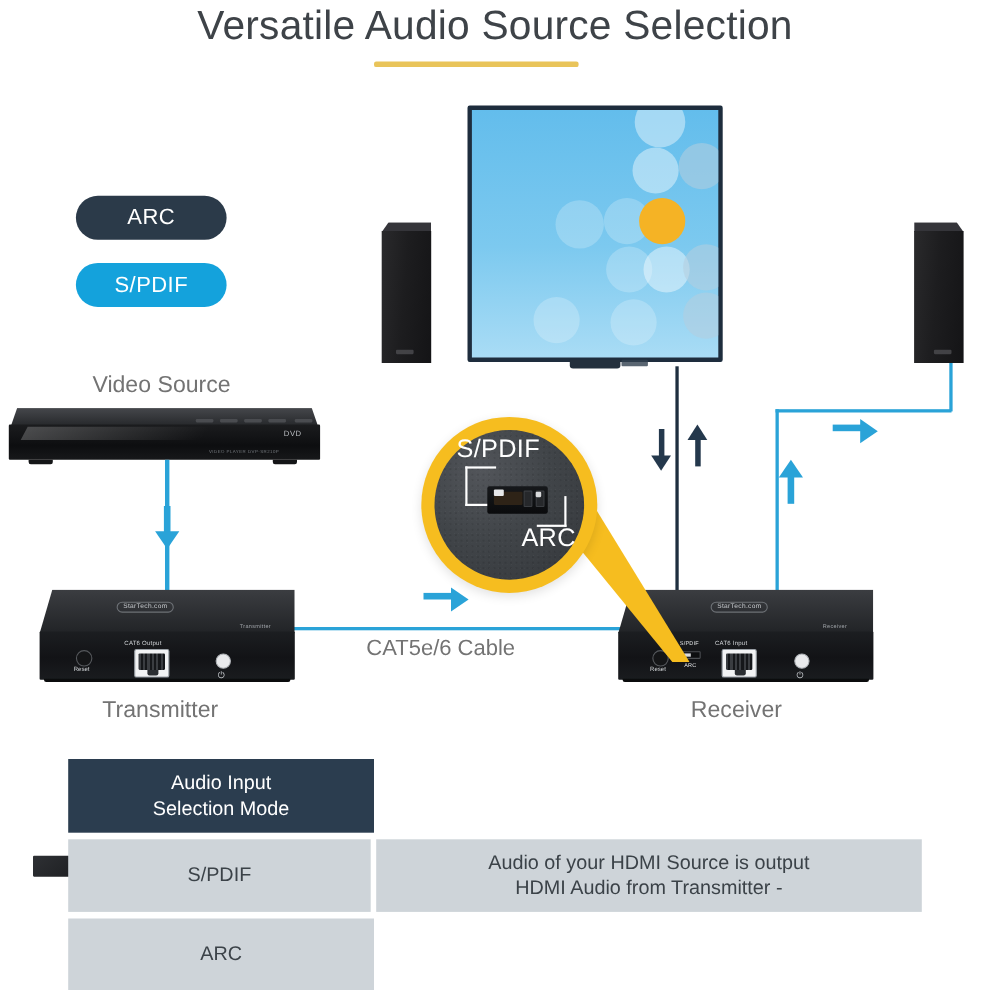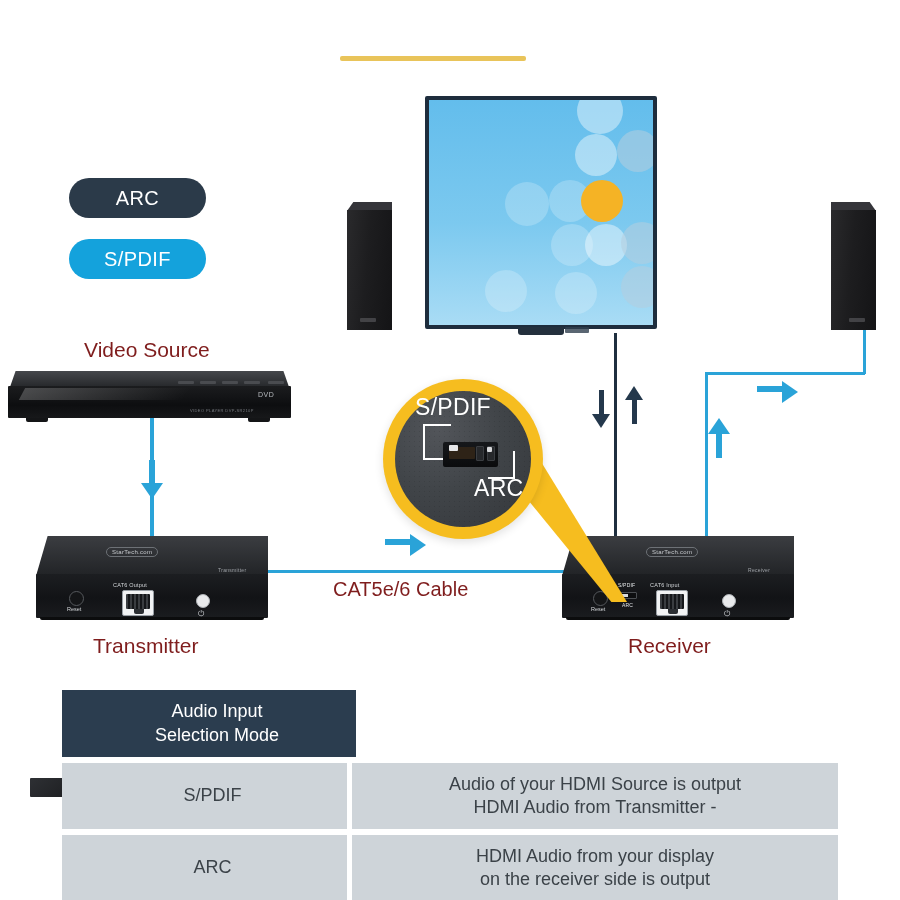--- a/index.html
+++ b/index.html
@@ -24,21 +24,21 @@
   
   .pill{
     position:absolute;border-radius:22px;color:#ffffff;
     display:flex;align-items:center;justify-content:center;
     font-size:20px;letter-spacing:.4px;
   }
   .pill-arc{left:69px;top:178px;width:137px;height:40px;background:#2b3a49;}
   .pill-spdif{left:69px;top:239px;width:137px;height:40px;background:#14a2dc;}
 
   
-  .lbl{position:absolute;font-size:21px;color:#7f1d1d;white-space:nowrap;}
+  .lbl{position:absolute;font-size:21px;color:#737373;white-space:nowrap;}
   .lbl-video{left:84px;top:338px;}
   .lbl-tx{left:93px;top:634px;}
   .lbl-rx{left:628px;top:634px;}
   .lbl-cat{left:333px;top:578px;font-size:20px;}
   .tv-frame{
     position:absolute;left:425px;top:96px;width:232px;height:233px;
     border:4px solid #1e2d3d;background:#1e2d3d;border-radius:2px;
     box-sizing:border-box;
   }
   .tv-screen{
@@ -197,30 +197,31 @@
     border-radius:2px;
   }
   .dip-slot{position:absolute;left:449px;top:447px;width:26px;height:12px;background:#2e2317;border-radius:1px;}
   .dip-lever{position:absolute;left:449px;top:445px;width:9px;height:6px;background:#e6e7e9;border-radius:1px;}
   .dip-pin{position:absolute;top:446px;width:8px;height:15px;background:#26282b;border:1px solid #3b3e42;border-radius:1px;box-sizing:border-box;}
   .dip-dot{position:absolute;left:487px;top:447px;width:5px;height:5px;background:#d8d9db;border-radius:1px;}
 
   
   .tbl{position:absolute;left:62px;top:690px;width:776px;}
   .trow{display:flex;gap:5px;margin-bottom:6px;}
-  .c1{width:278px;display:flex;align-items:center;justify-content:center;text-align:center;padding-left:16px;}
+  .c1{width:278px;display:flex;align-items:center;justify-content:center;text-align:center;}
   .c2{width:502px;display:flex;align-items:center;justify-content:center;text-align:center;}
   .th{background:#2b3d4f;color:#ffffff;height:67px;font-size:18px;line-height:1.28;}
   .td{background:#ced4d9;color:#3b4248;height:66px;font-size:18px;line-height:1.3;}
 </style>
 </head>
 <body>
 
 <div class="stage">
 
+  <div class="title">Versatile Audio Source Selection</div>
   <div class="title-rule"></div>
 
   <div class="pill pill-arc">ARC</div>
   <div class="pill pill-spdif">S/PDIF</div>
 
   <div class="tv-frame"></div>
   <div class="tv-screen">
     <div class="bok" style="left:148px;top:-12px;width:46px;height:46px;"></div>
     <div class="bok grayish" style="left:188px;top:30px;width:42px;height:42px;"></div>
     <div class="bok" style="left:146px;top:34px;width:42px;height:42px;"></div>
@@ -361,22 +362,16 @@
       <div class="c2 td">
         <div>
           <div>Audio of your HDMI Source is output</div>
           <div>HDMI Audio from Transmitter -</div>
         </div>
       </div>
     </div>
 
     <div class="trow">
       <div class="c1 td">ARC</div>
-      <div class="c2 td">
-        <div>
-          <div>HDMI Audio from your display</div>
-          <div>on the receiver side is output</div>
-        </div>
-      </div>
     </div>
   </div>
 
 </div>
 
 </body></html>

